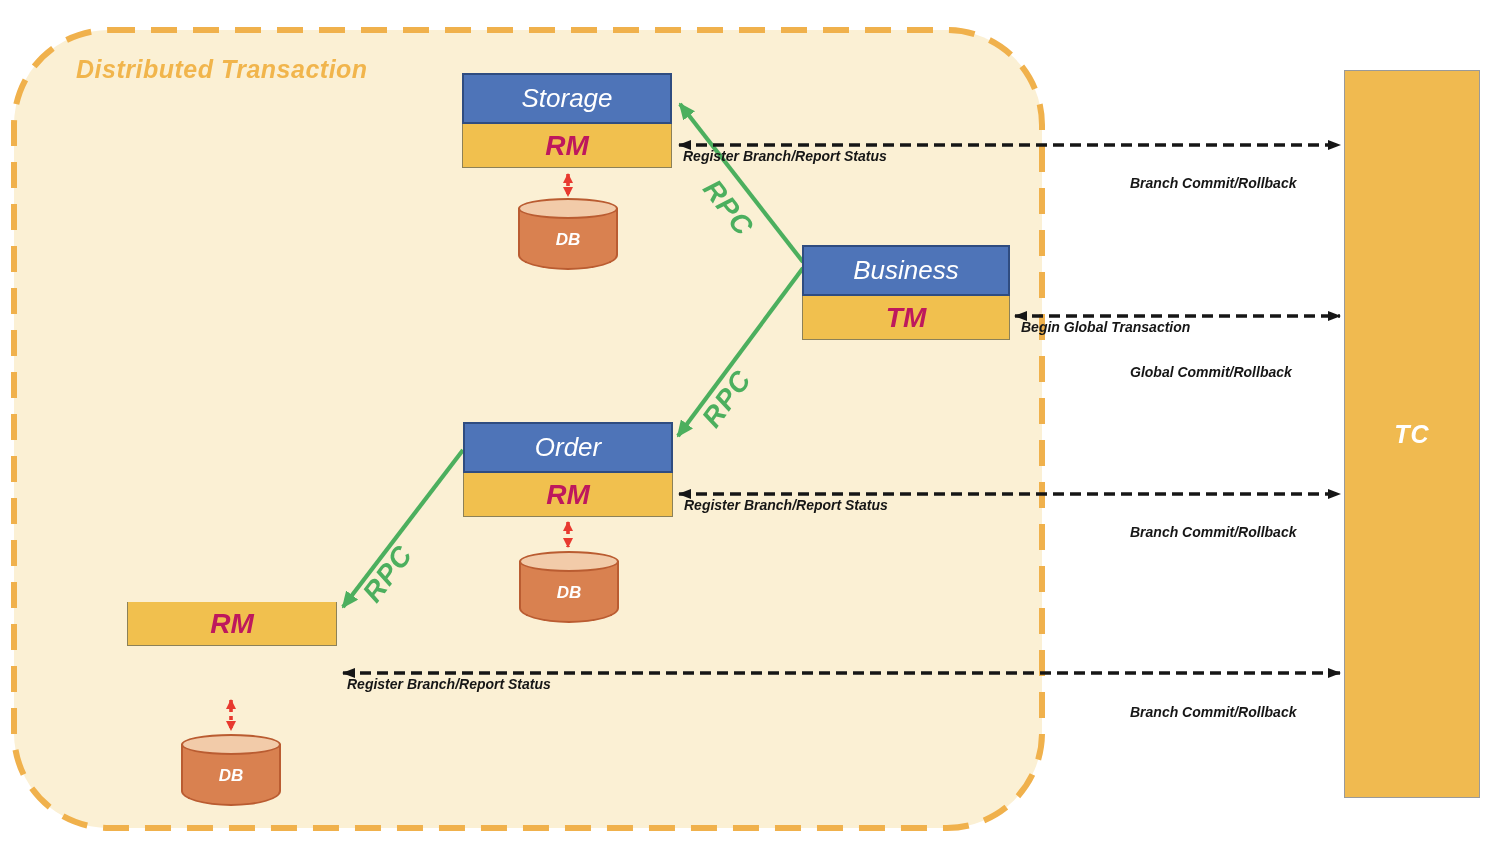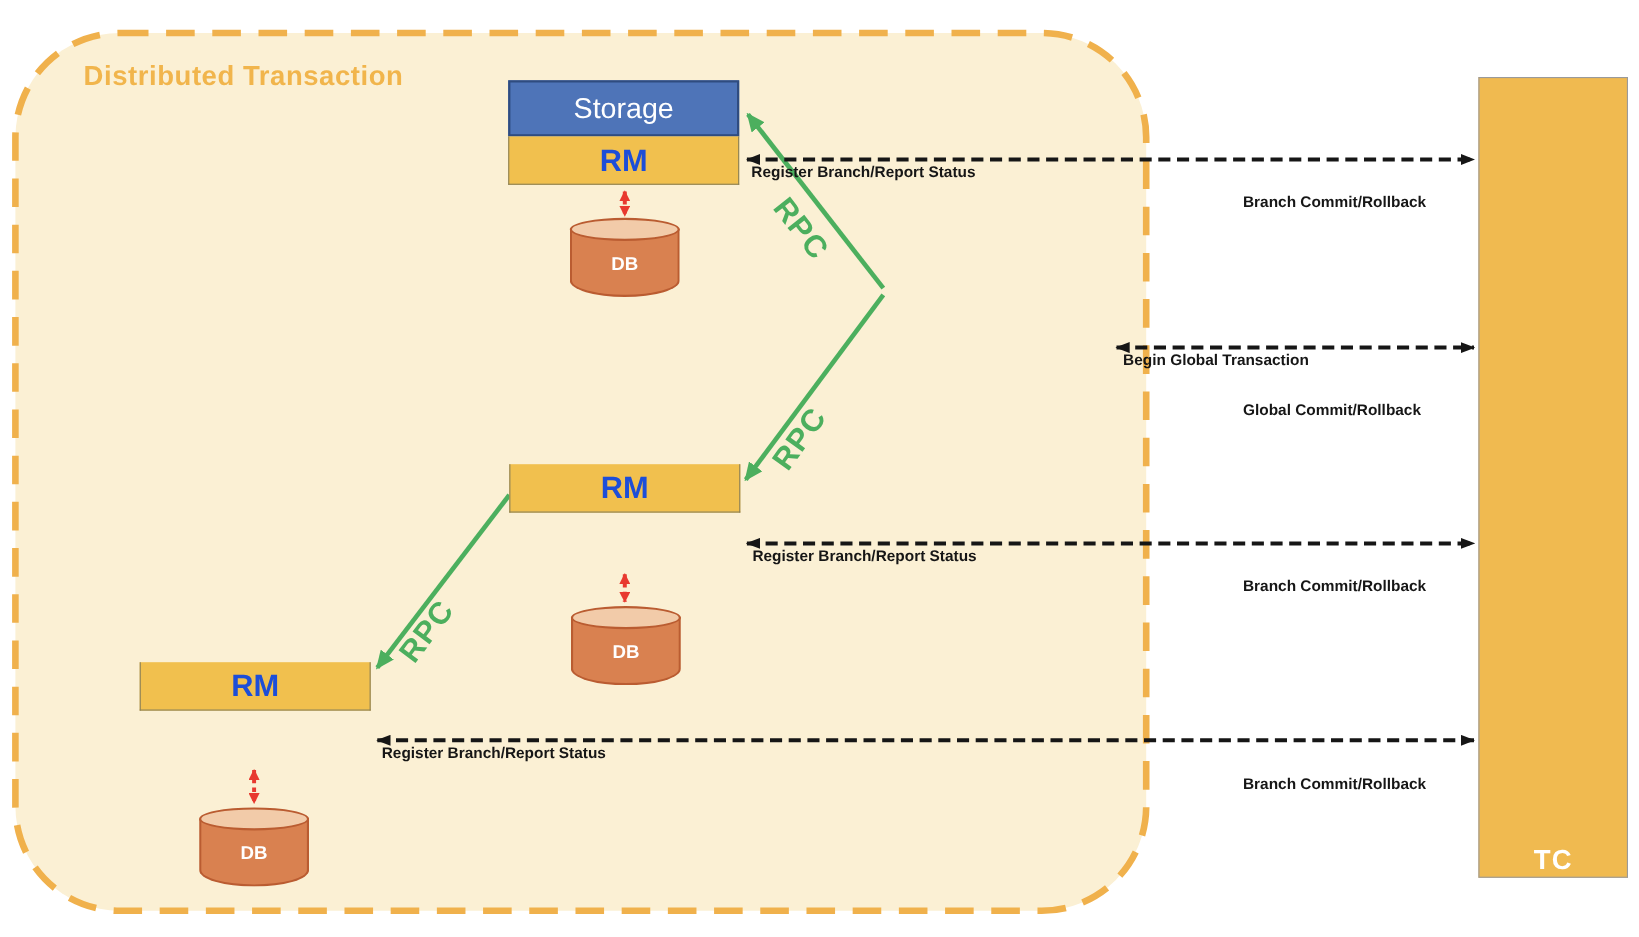--- a/index.html
+++ b/index.html
@@ -1,49 +1,49 @@
 <!DOCTYPE html>
 <html style="--container_fill: #FBF0D4; --container_border: #F0B14C; --title_color: #F1B54C; --node_header_fill: #4E74B8; --node_header_border: #2F4C80; --band_fill: #F1C04E; --band_border: #8C8158; --tc_fill: #F0BA50; --tc_border: #9A9A9A; --db_body: #D98150; --db_top: #F2CBA9; --db_border: #BA5C31; --rpc_color: #4CAF5E; --tc_link_color: #161616; --db_link_color: #E8392F;"><head>
 <meta charset="utf-8">
 <style>
   html,body{margin:0;padding:0;background:#ffffff;font-family:"Liberation Sans",sans-serif;}
-  .canvas{position:relative;width:1490px;height:832px;background:#ffffff;overflow:hidden;}
+  .canvas{position:relative;width:1490px;height:832px;background:#ffffff;overflow:hidden;font-style:italic;}
   .overlay{position:absolute;left:0;top:0;z-index:1;}
 
   
   .boundary{fill:var(--container_fill);stroke:var(--container_border);stroke-width:6;stroke-dasharray:26 16;}
   .dt-title{position:absolute;left:76px;top:55px;z-index:3;font-size:25px;font-weight:bold;color:var(--title_color);letter-spacing:.5px;}
 
   
   .tc-line{stroke:var(--tc_link_color);stroke-width:3.6;stroke-dasharray:11 6;fill:none;}
   .rpc-line{stroke:var(--rpc_color);stroke-width:4.2;fill:none;}
   .db-line{stroke:var(--db_link_color);stroke-width:3.6;stroke-dasharray:4 4;fill:none;}
   .mk-black{fill:var(--tc_link_color);}
   .mk-green{fill:var(--rpc_color);}
   .mk-red{fill:var(--db_link_color);}
 
   
   .node{position:absolute;z-index:2;}
   .node-header{height:47px;background:var(--node_header_fill);border:2px solid var(--node_header_border);
     color:#fff;font-size:26px;display:flex;align-items:center;justify-content:center;}
   .node-band{height:43px;background:var(--band_fill);border:1.5px solid var(--band_border);border-top:none;
-    color:#1d4ed8;font-size:28px;font-weight:bold;display:flex;align-items:center;justify-content:center;}
+    color:#be185d;font-size:28px;font-weight:bold;display:flex;align-items:center;justify-content:center;}
 
   
   .db{position:absolute;width:100px;height:72px;z-index:2;}
   .db-body{position:absolute;left:0;right:0;top:10px;bottom:0;background:var(--db_body);
     border:2.5px solid var(--db_border);border-top:none;border-radius:0 0 50px 50px/0 0 15px 15px;}
   .db-top{position:absolute;left:0;right:0;top:0;height:21px;background:var(--db_top);
     border:2.5px solid var(--db_border);border-radius:50%;box-sizing:border-box;}
   .db-label{position:absolute;left:0;right:0;top:32px;text-align:center;color:#fff;font-size:17px;font-weight:bold;z-index:2;}
 
   
   .tc{position:absolute;left:1344px;top:70px;width:134px;height:726px;z-index:2;
     background:var(--tc_fill);border:1.5px solid var(--tc_border);
-    display:flex;align-items:flex-end;justify-content:center;}
+    display:flex;align-items:center;justify-content:center;}
   .tc span{color:#fff;font-size:25px;font-weight:bold;letter-spacing:1px;}
 
   
   .lbl{position:absolute;z-index:3;font-size:14px;font-weight:bold;color:var(--tc_link_color);white-space:nowrap;margin-top:24px;}
   .lbl-r{width:200px;text-align:left;}
   .rpc{position:absolute;z-index:3;font-size:28px;font-weight:bold;color:var(--rpc_color);
     transform:translate(-50%,-50%) rotate(var(--rot));letter-spacing:1px;}
 </style>
 </head>
 <body>
@@ -84,22 +84,27 @@
   <div class="node" style="left:462px;top:73px;width:210px">
     <div class="node-header">Storage</div>
     <div class="node-band">RM</div>
   </div>
   <div class="db" style="left:518px;top:198px">
     <div class="db-body"></div>
     <div class="db-top"></div>
     <span class="db-label">DB</span>
   </div>
 
+  <div class="node" style="left:802px;top:245px;width:208px">
+    <div class="node-header">Business</div>
+    <div class="node-band">TM</div>
+  </div>
 
   <div class="node" style="left:463px;top:422px;width:210px">
+    <div class="node-header">Order</div>
     <div class="node-band">RM</div>
   </div>
   <div class="db" style="left:519px;top:551px">
     <div class="db-body"></div>
     <div class="db-top"></div>
     <span class="db-label">DB</span>
   </div>
 
   <div class="node" style="left:127px;top:602px;width:210px">
     <div class="node-band">RM</div>

